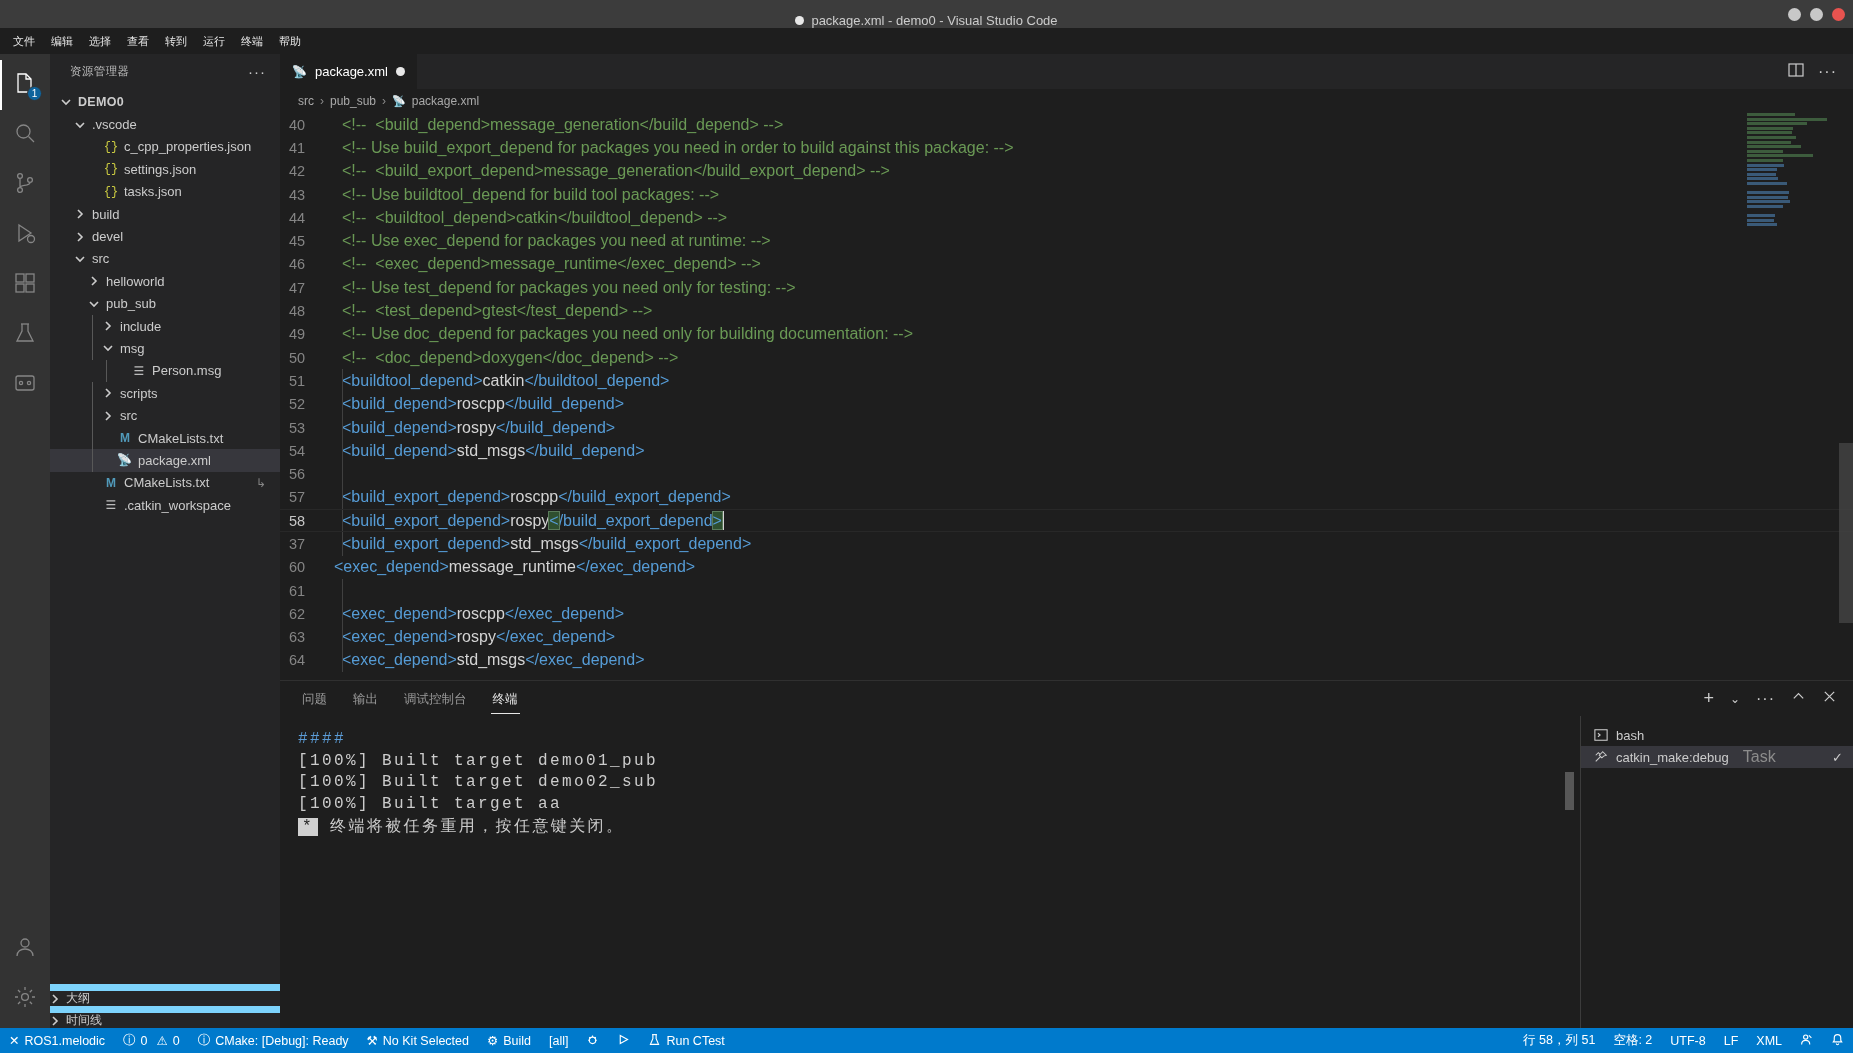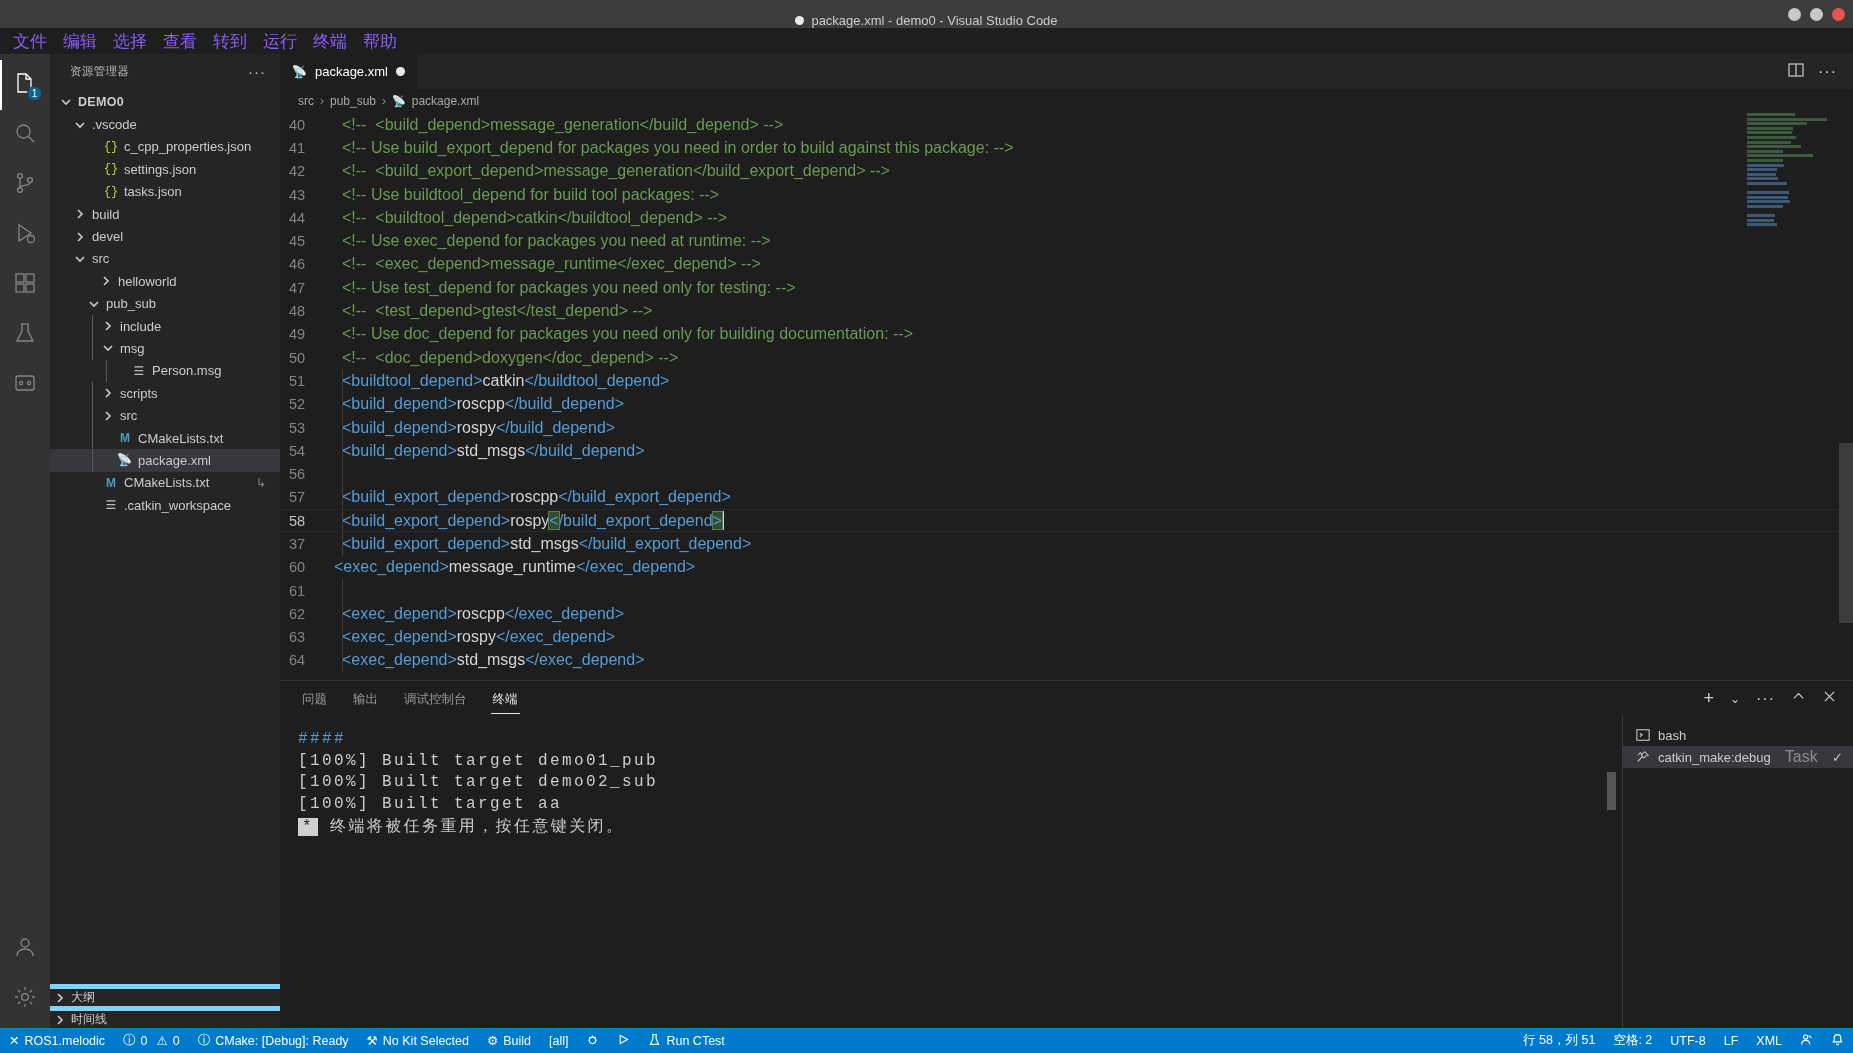--- a/index.html
+++ b/index.html
@@ -22,21 +22,21 @@
   .dirty-dot { width: 9px; height: 9px; border-radius: 50%; background: #e8e8e8; display: inline-block; }
   .win-ctrls { position: absolute; right: 8px; top: 0; height: 28px; display: flex; align-items: center; gap: 9px; }
   .win-ctrls span { width: 13px; height: 13px; border-radius: 50%; display: block; }
   .wmin { background: #c8c8c8; } .wmax { background: #c8c8c8; } .wclose { background: #e8534f; }
 
   
   .menubar {
     height: 26px; background: #1e1e1e; display: flex; align-items: center;
     padding-left: 6px; gap: 2px; flex: none;
   }
-  .menubar .mi { font-size: 17px; color: #8b5cf6; padding: 3px 7px; border-radius: 3px; white-space: nowrap; }
+  .menubar .mi { font-size: 11px; color: #e5e5e5; padding: 3px 7px; border-radius: 3px; white-space: nowrap; }
 
   
   .body { flex: 1; display: flex; min-height: 0; }
 
   
   .activitybar {
     width: 50px; background: #333333; display: flex; flex-direction: column;
     align-items: center; flex: none; padding-top: 6px;
   }
   .act { width: 50px; height: 50px; display: flex; align-items: center; justify-content: center; position: relative; color: #868686; }
@@ -74,21 +74,21 @@
   .ic-xml { color: #e37933; }
   .ic-cmake { color: #519aba; font-weight: bold; font-size: 12.5px; font-family: "Liberation Sans", sans-serif; }
   .ic-msg { color: #bbbbbb; font-size: 12px; }
   .ic-plain { color: #bbbbbb; font-size: 12px; }
   .indent-guide { position: absolute; top: 0; bottom: 0; width: 1px; background: #585858; }
   .row .arrowglyph { position: absolute; right: 14px; color: #858585; font-size: 12px; }
 
   .sb-foot { flex: none; }
   .sb-sect {
     height: 22px; display: flex; align-items: center; font-size: 11.5px; color: #cccccc;
-    border-top: 5px solid #7dd3fc; padding-left: 5px;
+    border-top: 7px solid #7dd3fc; 
   }
   .sb-sect svg { width: 10px; height: 10px; stroke: currentColor; stroke-width: 1.6; fill: none; margin-right: 6px; }
   .sb-sect span.t { font-size: 12px; }
 
   
   .editor-region { flex: 1; display: flex; flex-direction: column; min-width: 0; background: #1e1e1e; }
 
   .tabsrow { height: 35px; background: #252526; display: flex; align-items: stretch; flex: none; position: relative; }
   .tab {
     display: flex; align-items: center; gap: 8px; padding: 0 12px; background: #1e1e1e;
@@ -140,21 +140,21 @@
   .panel-actions .dots { font-size: 16px; letter-spacing: 1px; }
   .panel-body { flex: 1; display: flex; min-height: 0; }
   .term {
     flex: 1; padding: 14px 0 0 18px; font-family: "Liberation Mono", monospace;
     font-size: 16px; color: #cccccc; letter-spacing: 2.4px; position: relative; min-width: 0;
   }
   .tline { height: 21.5px; white-space: pre; }
   .tline.hash { color: #5b9bd5; }
   .tcursor { background: #d0d0d0; color: #1e1e1e; padding: 0 4px; }
   .term-scroll { position: absolute; right: 6px; width: 9px; background: #575757; }
-  .term-side { width: 231px; border-left: 1px solid #3c3c3c; padding-top: 8px; flex: none; }
+  .term-side { width: 273px; border-left: 1px solid #3c3c3c; padding-top: 8px; flex: none; }
   .tsrow { height: 22px; display: flex; align-items: center; gap: 8px; padding: 0 10px 0 12px; font-size: 13px; color: #cccccc; }
   .tsrow.active { background: #37373d; }
   .tsrow .tsicon { width: 15px; display: flex; align-items: center; justify-content: center; color: #cccccc; }
   .tsrow .tsicon svg { width: 14px; height: 14px; stroke: currentColor; fill: none; stroke-width: 1.2; }
   .tsrow .tstask { color: #8c8c8c; font-size: 16px; margin-left: 6px; }
   .tsrow .tscheck { margin-left: auto; color: #cccccc; font-size: 13px; }
 
   
   .statusbar {
     height: 25px; background: #007acc; color: #ffffff; display: flex; align-items: center;
@@ -331,21 +331,21 @@
             <span class="lbl">devel</span>
           </div>
           <div class="row" style="padding-left: 22px;">
             <div class="chev down">
               <svg viewBox="0 0 10 10">
                 <path d="M3 1l4 4-4 4"></path>
               </svg>
             </div>
             <span class="lbl">src</span>
           </div>
-          <div class="row" style="padding-left: 48px;">
+          <div class="row" style="padding-left: 36px;">
             <div class="chev">
               <svg viewBox="0 0 10 10">
                 <path d="M3 1l4 4-4 4"></path>
               </svg>
             </div>
             <span class="lbl">helloworld</span>
           </div>
           <div class="row" style="padding-left: 36px;">
             <div class="chev down">
               <svg viewBox="0 0 10 10">

